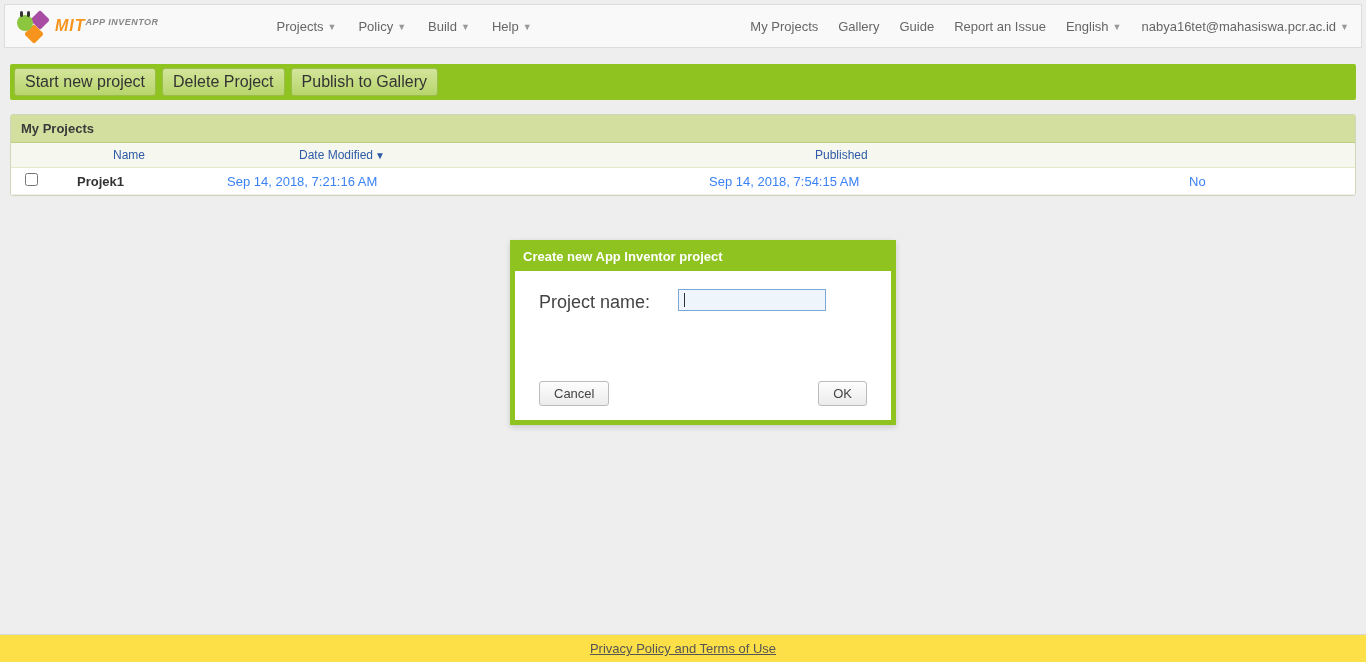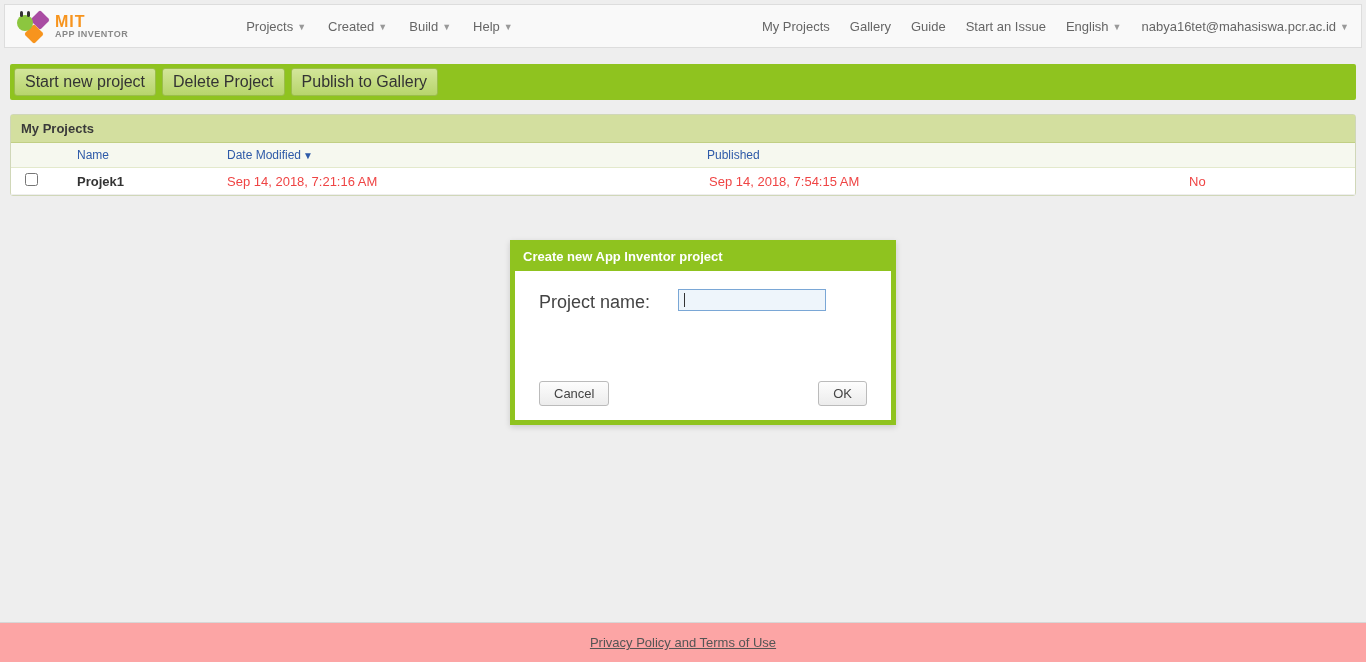--- a/index.html
+++ b/index.html
@@ -45,21 +45,21 @@
   .logo-mark .bee::after { right:3px; }
   .logo-mark .box1 {
     position:absolute; right:2px; top:2px; width:14px; height:14px;
     background:#a94ca3; transform: rotate(45deg); border-radius:2px;
   }
   .logo-mark .box2 {
     position:absolute; right:8px; bottom:0; width:14px; height:14px;
     background:#f7941d; transform: rotate(45deg); border-radius:2px;
   }
   .logo-text {
-    display:flex; flex-direction:column; line-height:1;
+    display:flex; line-height:1;font-style:italic;
   }
   .logo-text .mit { color:#f7941d; font-weight:800; font-size:16px; letter-spacing:1px; }
   .logo-text .sub { color:#888; font-weight:700; font-size:9px; letter-spacing:0.5px; }
   .nav-left { display:flex; gap:22px; align-items:center; margin-left:70px; }
   .nav-right { display:flex; gap:20px; align-items:center; margin-left:auto; padding-right:6px;}
   .nav-item {
     color:#666; font-size:13px; cursor:pointer; display:flex; align-items:center; gap:4px;
   }
   .caret {
     font-size:9px; color:#999; position:relative; top:1px;
@@ -100,33 +100,34 @@
     font-size:13px;
   }
   .row {
     display:flex;
     align-items:center;
     padding:5px 0;
   }
   .head-row {
     background:#f6f8ef;
     border-bottom:1px solid #e3e9cc;
+    gap:36px;
   }
   .head-cell {
     color:#2e5aa8;
     font-size:12px;
     cursor:pointer;
   }
   .col-check { width:66px; padding-left:14px; }
   .col-name { width:150px; }
   .col-created { width:482px; }
   .col-modified { width:480px; }
   .col-pub { flex:1; }
   .data-row { border-bottom:1px solid #eee; }
-  .data-row .cell { color:#ef4444; font-size:13px; }
+  .data-row .cell { color:#3b82f6; font-size:13px; }
   .data-row .cell.bold { font-weight:700; color:#333; }
   input[type=checkbox] { width:13px; height:13px; }
   .sort-ind { color:#2e5aa8; font-size:10px; margin-left:2px;}
 
   
   .dialog-mask {
     position:absolute; left:0; top:0; right:0; bottom:0;
     pointer-events:none;
   }
   .dialog {
@@ -171,22 +172,22 @@
     color:#444;
     font-size:13px;
     padding:4px 14px;
     cursor:pointer;
   }
 
   
   .footer {
     position:absolute;
     left:0; right:0; bottom:0;
-    height:40px;
-    background:#fca5a5;
+    height:28px;
+    background:#fde047;
     border-top:1px solid #d7d7d7;
     display:flex;
     align-items:center;
     justify-content:center;
   }
   .footer a {
     color:#555; font-size:13px; text-decoration:underline;
   }
   .cursor-caret {
     display:inline-block; width:1px; height:14px; background:#333; vertical-align:middle;
@@ -206,37 +207,37 @@
       <span class="mit">MIT</span>
       <span class="sub">APP INVENTOR</span>
     </div>
   </div>
   <div class="nav-left">
     <div class="nav-item">
         <span>Projects</span>
         <span class="caret">▼</span>
       </div>
     <div class="nav-item">
-        <span>Created</span>
+        <span>Policy</span>
         <span class="caret">▼</span>
       </div>
     <div class="nav-item">
         <span>Build</span>
         <span class="caret">▼</span>
       </div>
     <div class="nav-item">
         <span>Help</span>
         <span class="caret">▼</span>
       </div>
   </div>
   <div class="nav-right">
     <div class="nav-item">My Projects</div>
     <div class="nav-item">Gallery</div>
     <div class="nav-item">Guide</div>
-    <div class="nav-item">Start an Issue</div>
+    <div class="nav-item">Report an Issue</div>
     <div class="nav-item">
         <span>English</span>
         <span class="caret">▼</span>
       </div>
     <div class="nav-item">
         <span>nabya16tet@mahasiswa.pcr.ac.id</span>
         <span class="caret">▼</span>
       </div>
   </div>
 </div>

